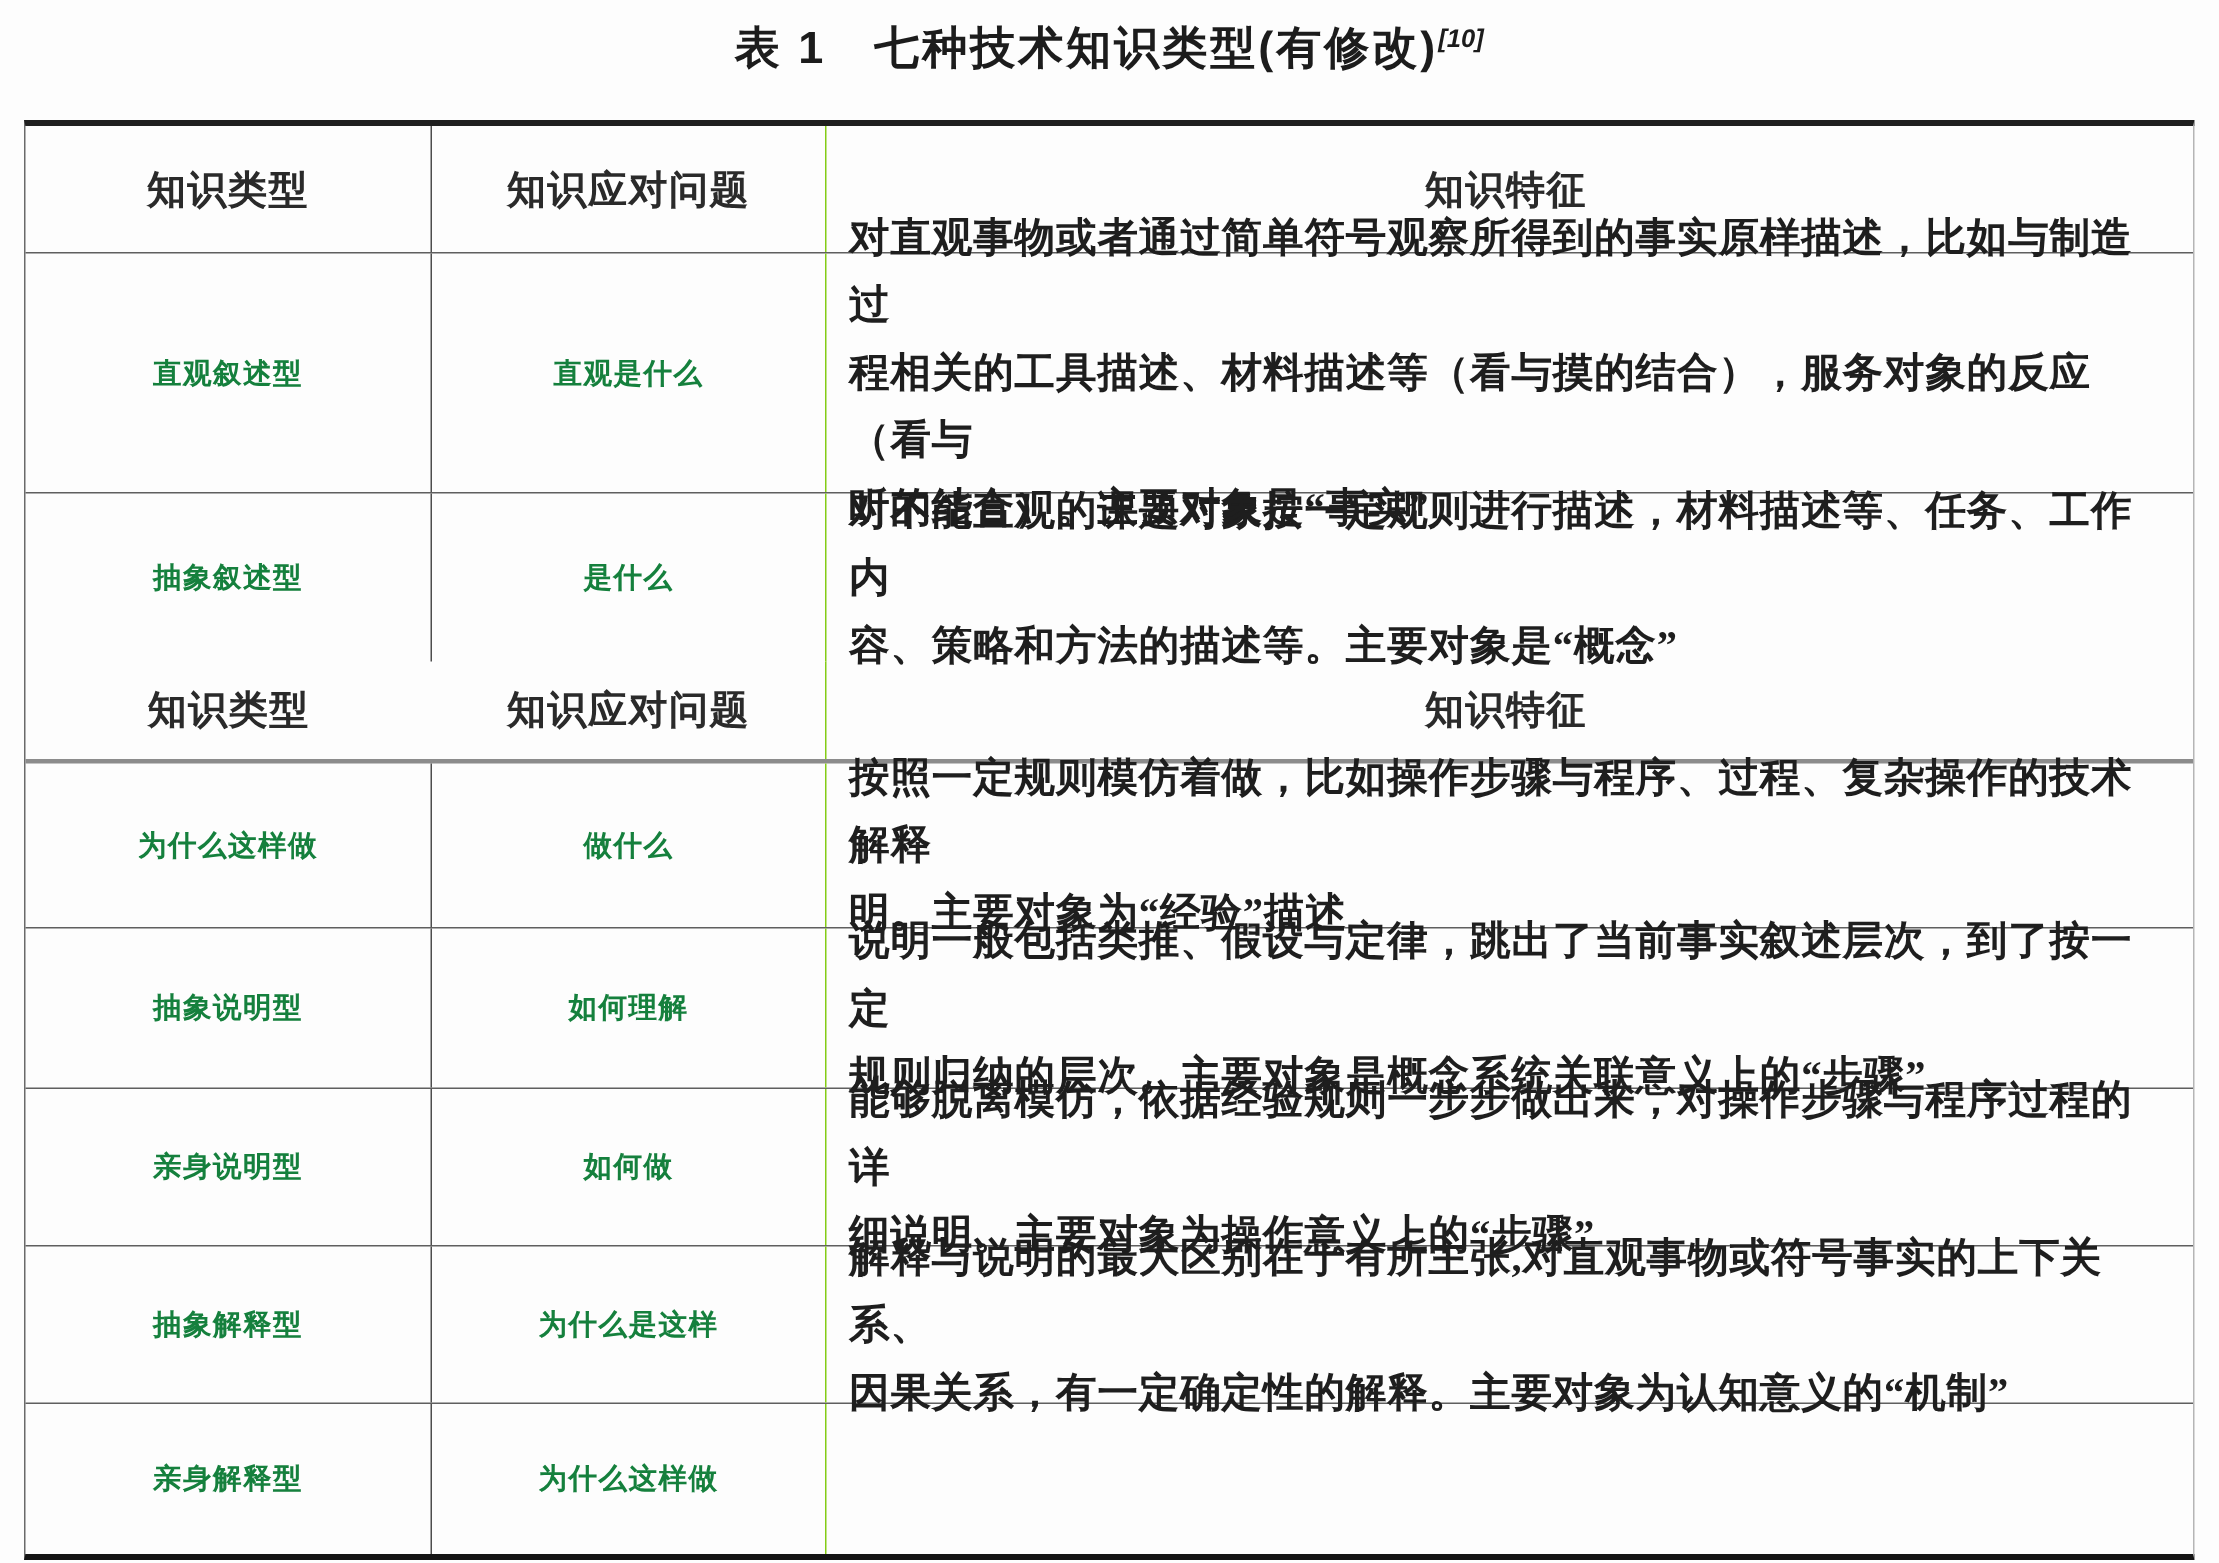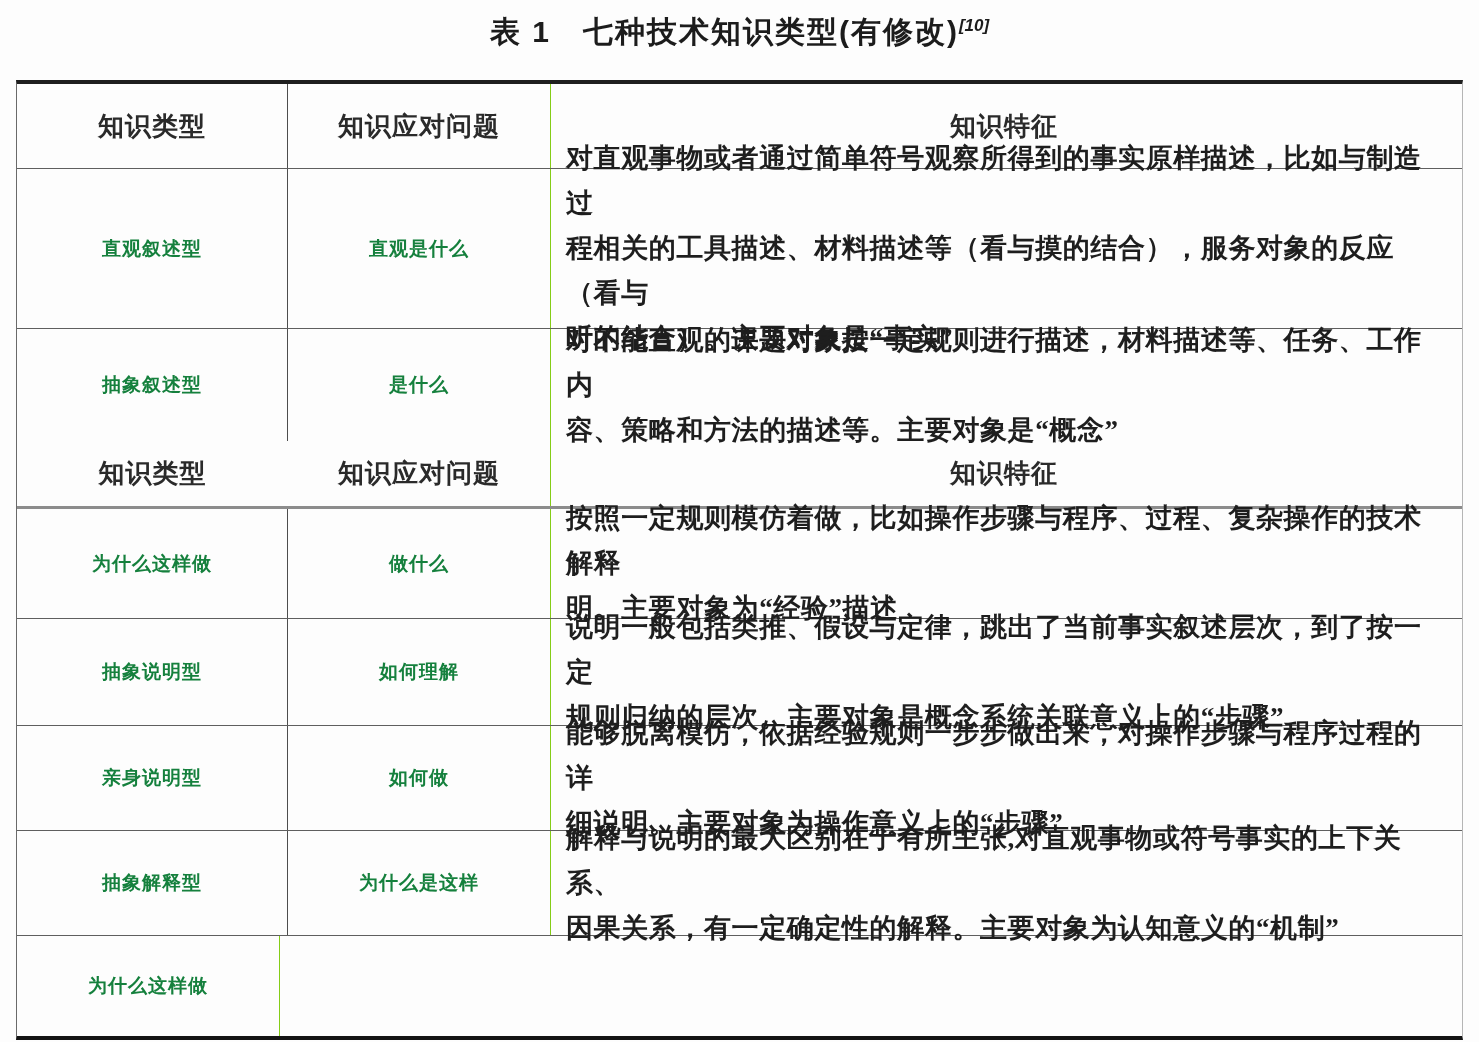--- a/index.html
+++ b/index.html
@@ -130,17 +130,18 @@
     <div class="row h-r5">
       <div class="c1 tcell">抽象解释型</div>
       <div class="c2 tcell">为什么是这样</div>
       <div class="c3">
           <div class="feature-text">解释与说明的最大区别在于有所主张,对直观事物或符号事实的上下关系、
 因果关系，有一定确定性的解释。主要对象为认知意义的“机制”</div>
         </div>
     </div>
 
     <div class="row h-r6">
+      <div class="c1 tcell">亲身解释型</div>
       <div class="c2 tcell">为什么这样做</div>
     </div>
 
   </div>
 </div>
 
 </body></html>

